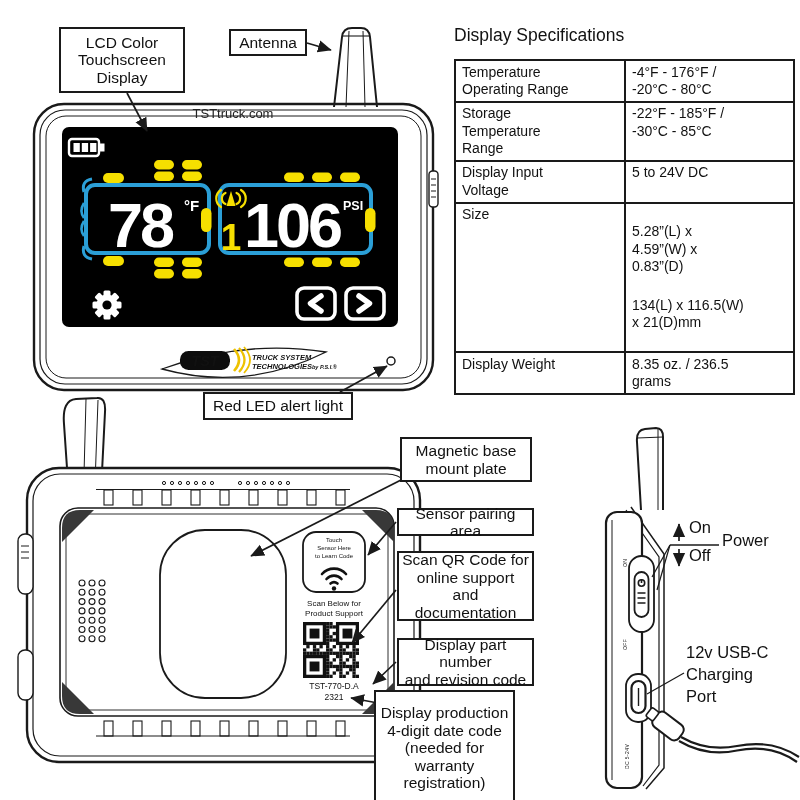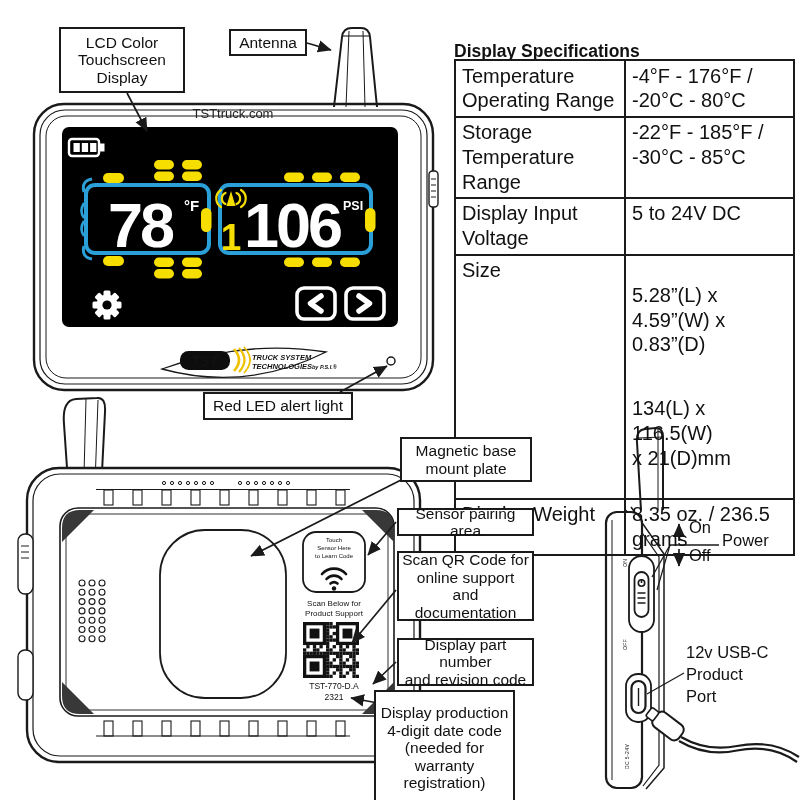--- a/index.html
+++ b/index.html
@@ -4,26 +4,26 @@
 <style>
   *{margin:0;padding:0;box-sizing:border-box}
   html,body{width:800px;height:800px;background:#fff;font-family:"Liberation Sans",sans-serif;color:#111}
   #canvas{position:relative;width:800px;height:800px;overflow:hidden;background:#fff}
   #art{position:absolute;left:0;top:0;z-index:1}
   .abs{position:absolute;z-index:2}
   .pre{white-space:pre-line}
   .callout{position:absolute;z-index:2;border:2px solid #1a1a1a;background:#fff;display:flex;
            align-items:center;justify-content:center;text-align:center;font-size:15.5px;
            line-height:1.13;white-space:pre-line;padding:2px 3px}
-  .spec-title{left:454px;top:41px;font-size:17.5px;font-weight:bold}
+  .spec-title{left:454px;top:25px;font-size:17.5px;font-weight:normal}
   table.spec-table{position:absolute;left:454px;top:59px;width:341px;border-collapse:collapse;
-           z-index:2;font-size:20px;line-height:1.24;table-layout:fixed}
+           z-index:2;font-size:14px;line-height:1.24;table-layout:fixed}
   .spec-table td{border:2px solid #1a1a1a;vertical-align:top;padding:2.5px 6px;white-space:pre-line}
   .spec-table td:first-child{width:170px}
-  .v2{margin-top:14px}
+  .v2{margin-top:4px}
   .brand-url{left:153px;top:106px;width:160px;text-align:center;font-size:13px;color:#222}
   .tinypad{left:304px;top:537px;width:60px;text-align:center;font-size:6px;line-height:1.3}
   .scanlbl{left:294px;top:599px;width:80px;text-align:center;font-size:8px;line-height:1.2}
   .partno{left:294px;top:681px;width:80px;text-align:center;font-size:8.5px}
   .datecode{left:294px;top:692px;width:80px;text-align:center;font-size:8.5px}
   .pwr{font-size:16.5px}
   .chargelbl{left:686px;top:642px;width:115px;font-size:16.5px;line-height:1.32}
   
   .pill{fill:var(--tire-yellow,#f6df00)}
   .bluebox{stroke:var(--accent-blue,#2b9fd7)}
@@ -480,16 +480,16 @@
 to Learn Code</div>
 <div class="abs scanlbl pre">Scan Below for
 Product Support</div>
 <div class="abs partno">TST-770-D.A</div>
 <div class="abs datecode">2321</div>
 
 <div class="abs pwr" style="left:689px;top:518px">On</div>
 <div class="abs pwr" style="left:689px;top:546px">Off</div>
 <div class="abs pwr" style="left:722px;top:531px">Power</div>
 <div class="abs chargelbl pre">12v USB-C
-Product
+Charging
 Port</div>
 
 </div>
 
 </body></html>

